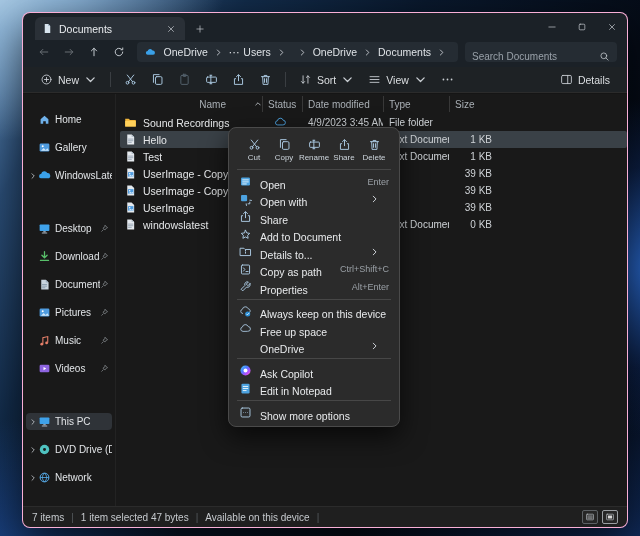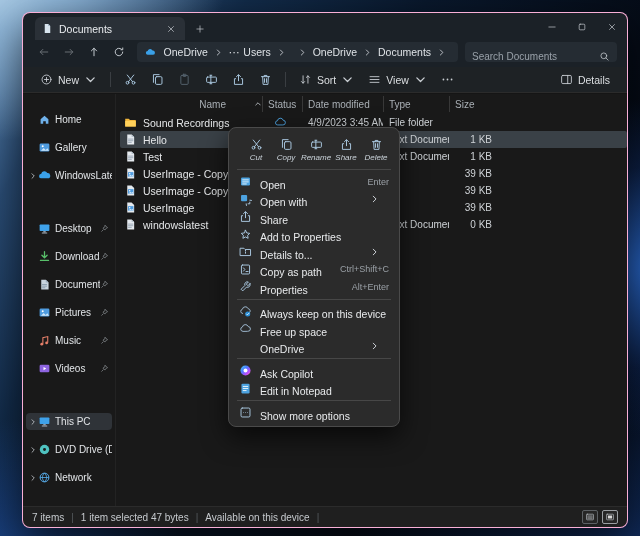--- a/index.html
+++ b/index.html
@@ -103,21 +103,21 @@
   .view-toggles { margin-left:auto; display:flex; gap:4px; }
   .vbtn { width:16px; height:14px; border:1px solid #5c6064; border-radius:2px; display:flex; align-items:center;
     justify-content:center; background:#262626; }
   .vbtn.active { border-color:#9a9ea2; }
   .vbtn .icon { width:10px; height:10px; }
 
   
   .cmenu { position:absolute; left:228px; top:127px; width:172px; background:#2b2b2b;
     border:1px solid #4a4a4a; border-radius:8px; padding:4px; z-index:50;
     box-shadow:0 10px 26px rgba(0,0,0,.65); }
-  .qrow { display:flex; justify-content:flex-end; padding:3px 4px 2px;font-style:italic; }
+  .qrow { display:flex; justify-content:center; padding:3px 4px 2px; }
   .qa { display:flex; flex-direction:column; align-items:center; gap:2px; width:30px; padding:3px 0 2px; border-radius:4px; }
   .qa .icon { width:13px; height:13px; }
   .qa .ql { font-size:8px; color:#ccd4db; }
   .msep { height:1px; background:#474747; margin:3px 4px; }
   .mi { height:17.5px; display:flex; align-items:center; padding:0 6px; border-radius:4px; font-size:10.5px; color:#e8eaec; }
   .mi .icon { width:13px; height:13px; margin-right:8px; flex:0 0 13px; }
   .mi .lab { flex:1; white-space:nowrap; overflow:hidden;margin-top:6px; }
   .mi .sc { font-size:9px; color:#9aa0a6; }
   .mi .subch { width:10px; height:10px; color:#aeb4ba; }
 </style>
@@ -798,21 +798,21 @@
         </svg>
       </span>
       <span class="lab">Share</span>
     </div>
     <div class="mi">
       <span class="icon">
         <svg viewBox="0 0 16 16" fill="none" stroke="#a9c6de" stroke-width="1.2" stroke-linecap="round" stroke-linejoin="round">
           <path d="M8 2.8l1.6 3.3 3.6.5-2.6 2.5.6 3.6L8 11l-3.2 1.7.6-3.6L2.8 6.6l3.6-.5z"></path>
         </svg>
       </span>
-      <span class="lab">Add to Properties</span>
+      <span class="lab">Add to Document</span>
     </div>
     <div class="mi">
       <span class="icon">
         <svg viewBox="0 0 16 16" fill="none" stroke="#a9c6de" stroke-width="1.2" stroke-linecap="round" stroke-linejoin="round">
           <path d="M1.8 4h4.2L7.5 5.5h6.7V13H1.8z"></path>
           <path d="M8 6.3v1.2M8 9v1.2"></path>
         </svg>
       </span>
       <span class="lab">Details to...</span>
       <span class="icon subch">

